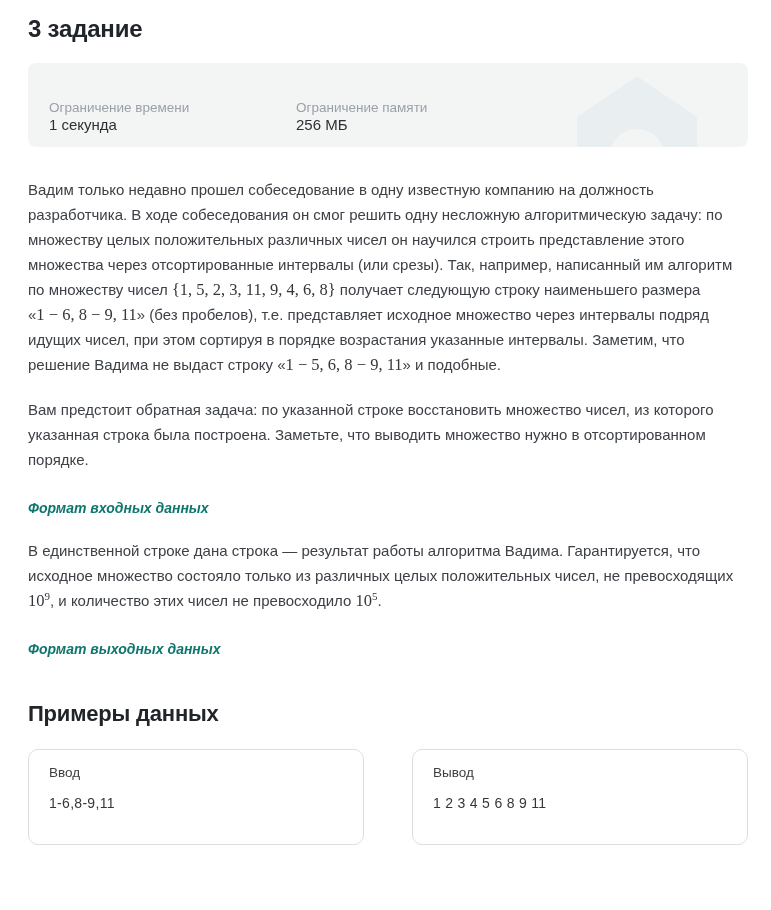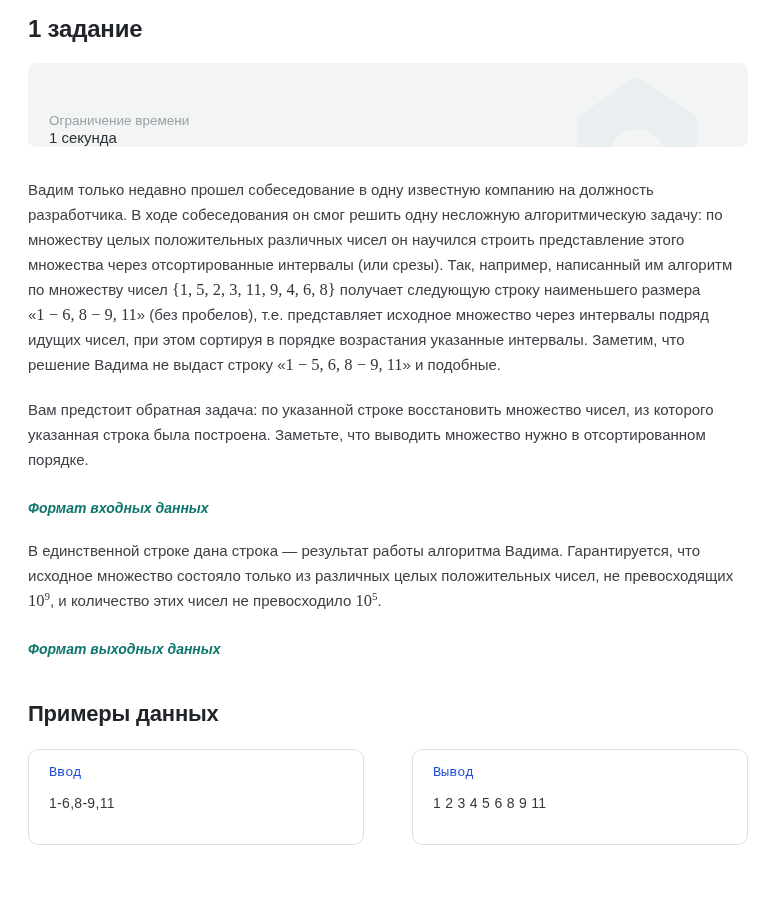--- a/index.html
+++ b/index.html
@@ -13,21 +13,21 @@
   
   .page-title {
     margin:0; font-size:24px; line-height:28px; font-weight:700;
     color:#212529; letter-spacing:-0.2px;
   }
 
   
   .limits {
     margin-top:20px; background:#f3f5f5; border-radius:8px;
     height:84px; position:relative; overflow:hidden;
-    display:flex; align-items:flex-end;
+    display:flex; align-items:center;
     padding:24px 0 0 21px; box-sizing:border-box;
   }
   .limit { width:247px; }
   .limit-label { font-size:13.5px; line-height:16px; color:#9aa1a7; }
   .limit-value { font-size:15px; line-height:18px; color:#2c3034; }
   .watermark { position:absolute; right:46px; bottom:-6px; pointer-events:none; }
 
   
   .statement { margin-top:30px; }
   .statement p { font-size:15px; line-height:25px; margin:0 0 20px 0; color:#3d4146; }
@@ -46,41 +46,45 @@
   .samples-heading {
     font-size:22px; line-height:26px; font-weight:700; color:#212529;
     margin:42px 0 22px 0; letter-spacing:-0.2px;
   }
   .samples { display:flex; gap:48px; }
   .sample {
     flex:1; height:96px; box-sizing:border-box;
     background:#ffffff; border:1px solid #dcdfe1; border-radius:10px;
     padding:15px 20px;
   }
-  .sample-label { font-size:13.5px; line-height:16px; color:#1d4ed8;font-family:Liberation Mono, monospace; }
+  .sample-label { font-size:13.5px; line-height:16px; color:#404040; }
   .sample-value {
     font-size:14px; line-height:17px; color:#34383c; margin-top:14px;
     letter-spacing:0.3px;
   }
 </style>
 </head>
 <body>
 
 <div class="page">
 
-  <h1 class="page-title">1 задание</h1>
+  <h1 class="page-title">3 задание</h1>
 
   <section class="limits">
     <svg class="watermark" width="130" height="76" viewBox="0 0 130 76" aria-hidden="true">
       <path d="M65 4 L121 42 L121 76 L9 76 L9 42 Z" fill="#e9eef0" stroke="#e9eef0" stroke-width="8" stroke-linejoin="round"></path>
       <circle cx="65" cy="80" r="28" fill="#f3f5f5"></circle>
     </svg>
     <div class="limit">
       <div class="limit-label">Ограничение времени</div>
       <div class="limit-value">1 секунда</div>
+    </div>
+    <div class="limit">
+      <div class="limit-label">Ограничение памяти</div>
+      <div class="limit-value">256 МБ</div>
     </div>
   </section>
 
   <div class="statement">
     <p><span>Вадим только недавно прошел собеседование в одну известную компанию на должность разработчика. В ходе собеседования он смог решить одну несложную алгоритмическую задачу: по множеству целых положительных различных чисел он научился строить представление этого множества через отсортированные интервалы (или срезы). Так, например, написанный им алгоритм по множеству чисел </span><span class="math">{1, 5, 2, 3, 11, 9, 4, 6, 8}</span><span> получает следующую строку наименьшего размера «</span><span class="math">1 − 6, 8 − 9, 11</span><span>» (без пробелов), т.е. представляет исходное множество через интервалы подряд идущих чисел, при этом сортируя в порядке возрастания указанные интервалы. Заметим, что решение Вадима не выдаст строку «</span><span class="math">1 − 5, 6, 8 − 9, 11</span><span>» и подобные.</span></p>
 
     <p>Вам предстоит обратная задача: по указанной строке восстановить множество чисел, из которого указанная строка была построена. Заметьте, что выводить множество нужно в отсортированном порядке.</p>
 
     <h3>Формат входных данных</h3>
 

